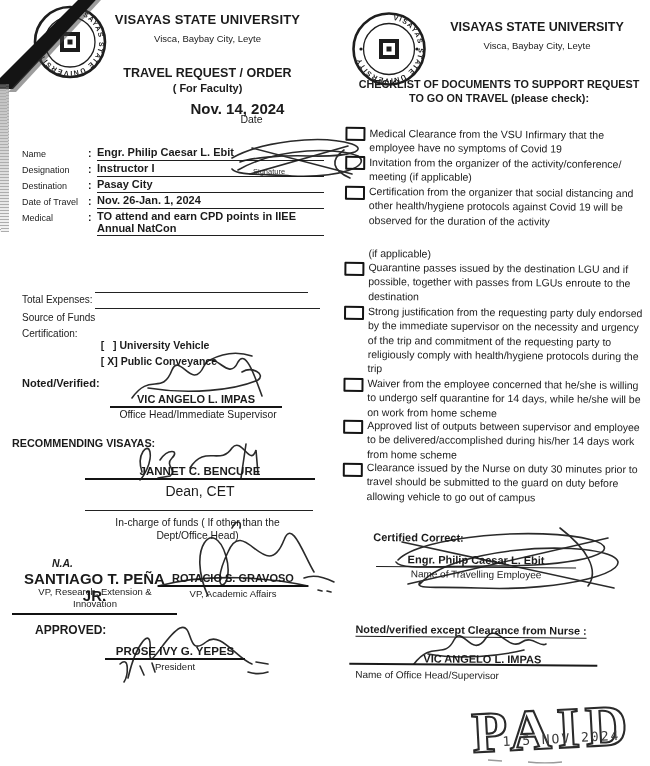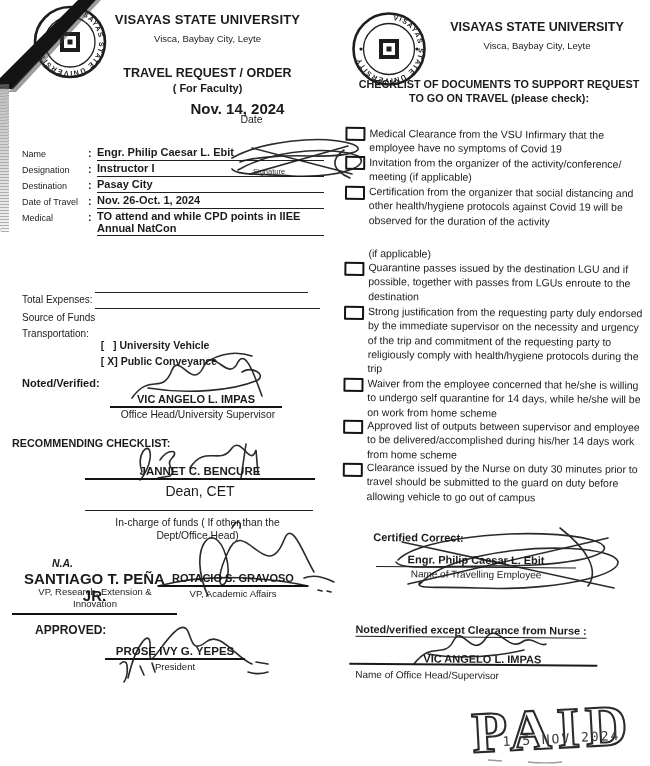--- a/index.html
+++ b/index.html
@@ -51,49 +51,49 @@
     <span class="fld-value">Instructor I</span>
   </div>
   <div class="fld-row">
     <span class="fld-label">Destination</span>
     <span class="fld-colon">:</span>
     <span class="fld-value">Pasay City</span>
   </div>
   <div class="fld-row">
     <span class="fld-label">Date of Travel</span>
     <span class="fld-colon">:</span>
-    <span class="fld-value">Nov. 26-Oct. 1, 2024</span>
+    <span class="fld-value">Nov. 26-Jan. 1, 2024</span>
   </div>
   <div class="fld-row">
     <span class="fld-label">Medical</span>
     <span class="fld-colon">:</span>
-    <span class="fld-value"><span class="wrapcap">TO attend and while CPD points in IIEE Annual NatCon</span></span>
+    <span class="fld-value"><span class="wrapcap">TO attend and earn CPD points in IIEE Annual NatCon</span></span>
   </div>
 </div>
 
 <div class="abs" style="left:253px;top:167px;font-size:7.5px;color:#333">Signature</div>
 
 <div class="abs" style="left:22px;top:294px;font-size:10px">Total Expenses:</div>
 <div class="rule" style="left:95px;top:292px;width:213px"></div>
 <div class="abs" style="left:22px;top:312px;font-size:10px">Source of Funds</div>
 <div class="rule" style="left:95px;top:308px;width:225px"></div>
 
-<div class="abs" style="left:22px;top:328px;font-size:10px">Transportation:</div>
+<div class="abs" style="left:22px;top:328px;font-size:10px">Certification:</div>
 <div class="abs b pre" style="left:95px;top:327px;font-size:10.5px">
   <span>[   ]</span> <span>University Vehicle</span>
 </div>
 <div class="abs b pre" style="left:95px;top:343px;font-size:10.5px">
   <span>[ X]</span> <span>Public Conveyance</span>
 </div>
 
 <div class="abs b" style="left:22px;top:377px;font-size:11px">Noted/Verified:</div>
 <div class="abs ctr b" style="left:110px;top:393px;width:172px;font-size:11px;border-bottom:2px solid #151515;padding-bottom:1px">VIC ANGELO L. IMPAS</div>
-<div class="abs ctr" style="left:92px;top:409px;width:212px;font-size:10.3px">Office Head/University Supervisor</div>
-
-<div class="abs b" style="left:12px;top:437px;font-size:10.8px">RECOMMENDING CHECKLIST:</div>
+<div class="abs ctr" style="left:92px;top:409px;width:212px;font-size:10.3px">Office Head/Immediate Supervisor</div>
+
+<div class="abs b" style="left:12px;top:437px;font-size:10.8px">RECOMMENDING VISAYAS:</div>
 <div class="abs ctr b" style="left:85px;top:465px;width:230px;font-size:11.5px;border-bottom:2.2px solid #141414;padding-bottom:1px">JANNET C. BENCURE</div>
 <div class="abs ctr" style="left:85px;top:483px;width:230px;font-size:14px">Dean, CET</div>
 
 <div class="rule" style="left:85px;top:510px;width:228px"></div>
 <div class="abs ctr" style="left:95px;top:516px;width:205px;font-size:10.3px;line-height:13px">In-charge of  funds ( If other than the Dept/Office Head)</div>
 
 <div class="abs b i" style="left:52px;top:557px;font-size:10.5px">N.A.</div>
 
 <div class="abs ctr b" style="left:12px;top:570px;width:165px;font-size:15px;border-bottom:2.6px solid #111;padding-bottom:9px">SANTIAGO T. PEÑA JR.</div>
 <div class="abs ctr" style="left:25px;top:586px;width:140px;font-size:9.5px;line-height:12px">VP, Research, Extension &amp; Innovation</div>

